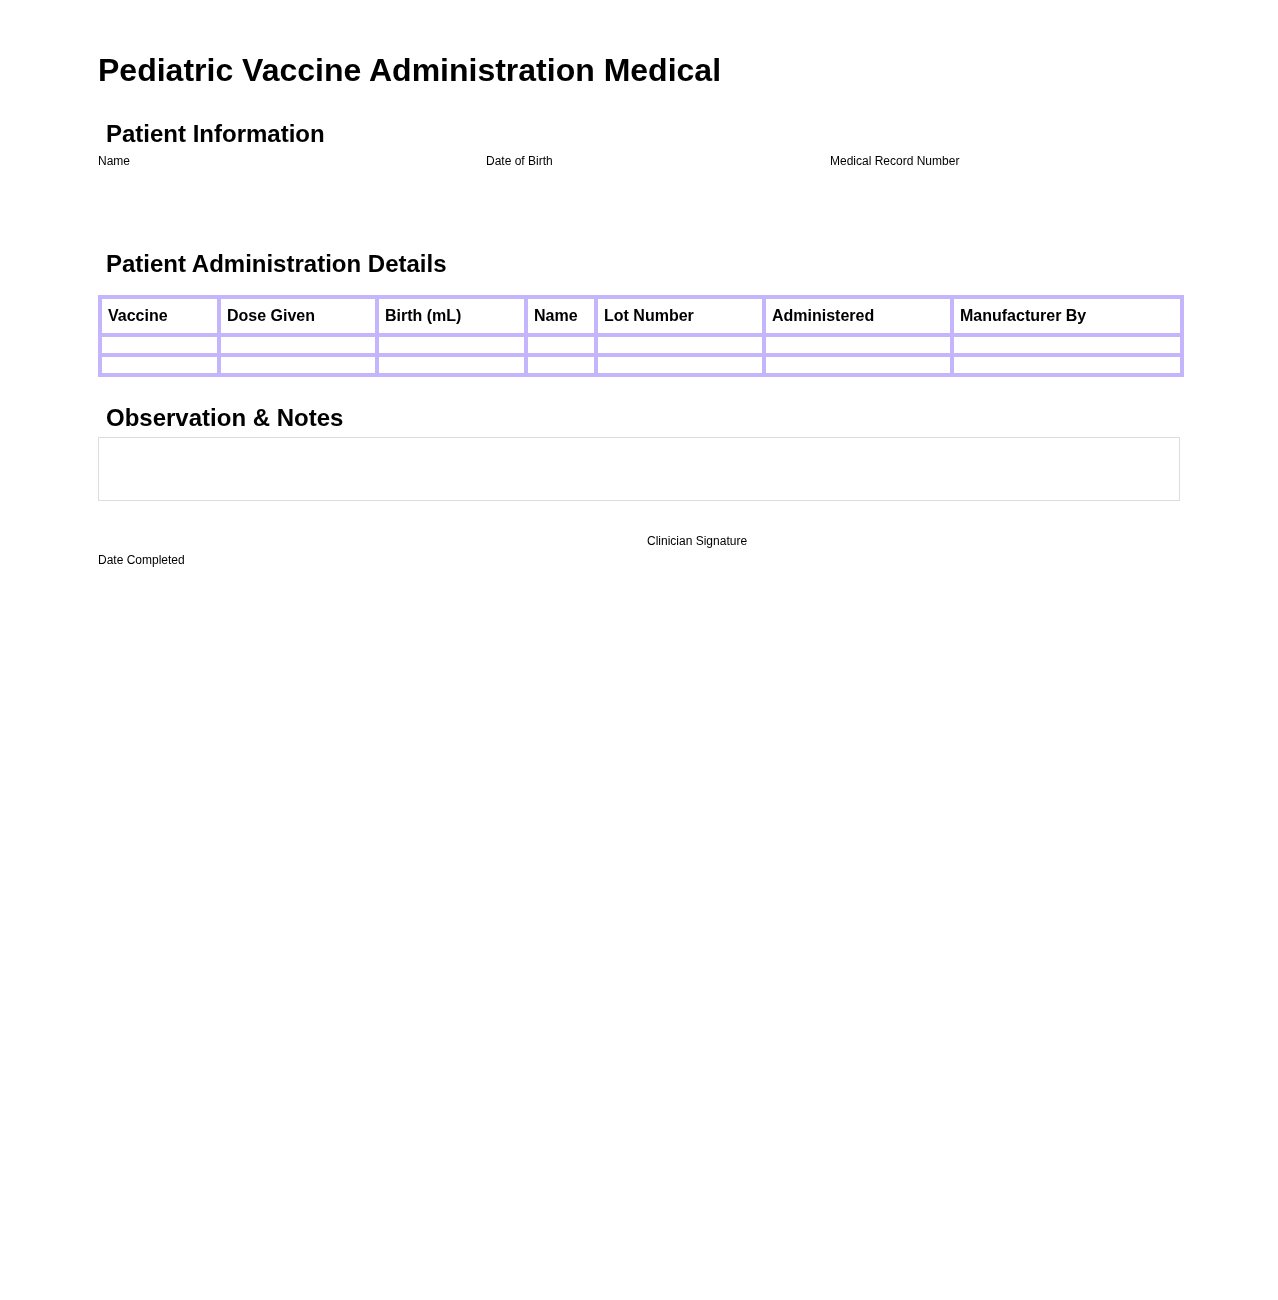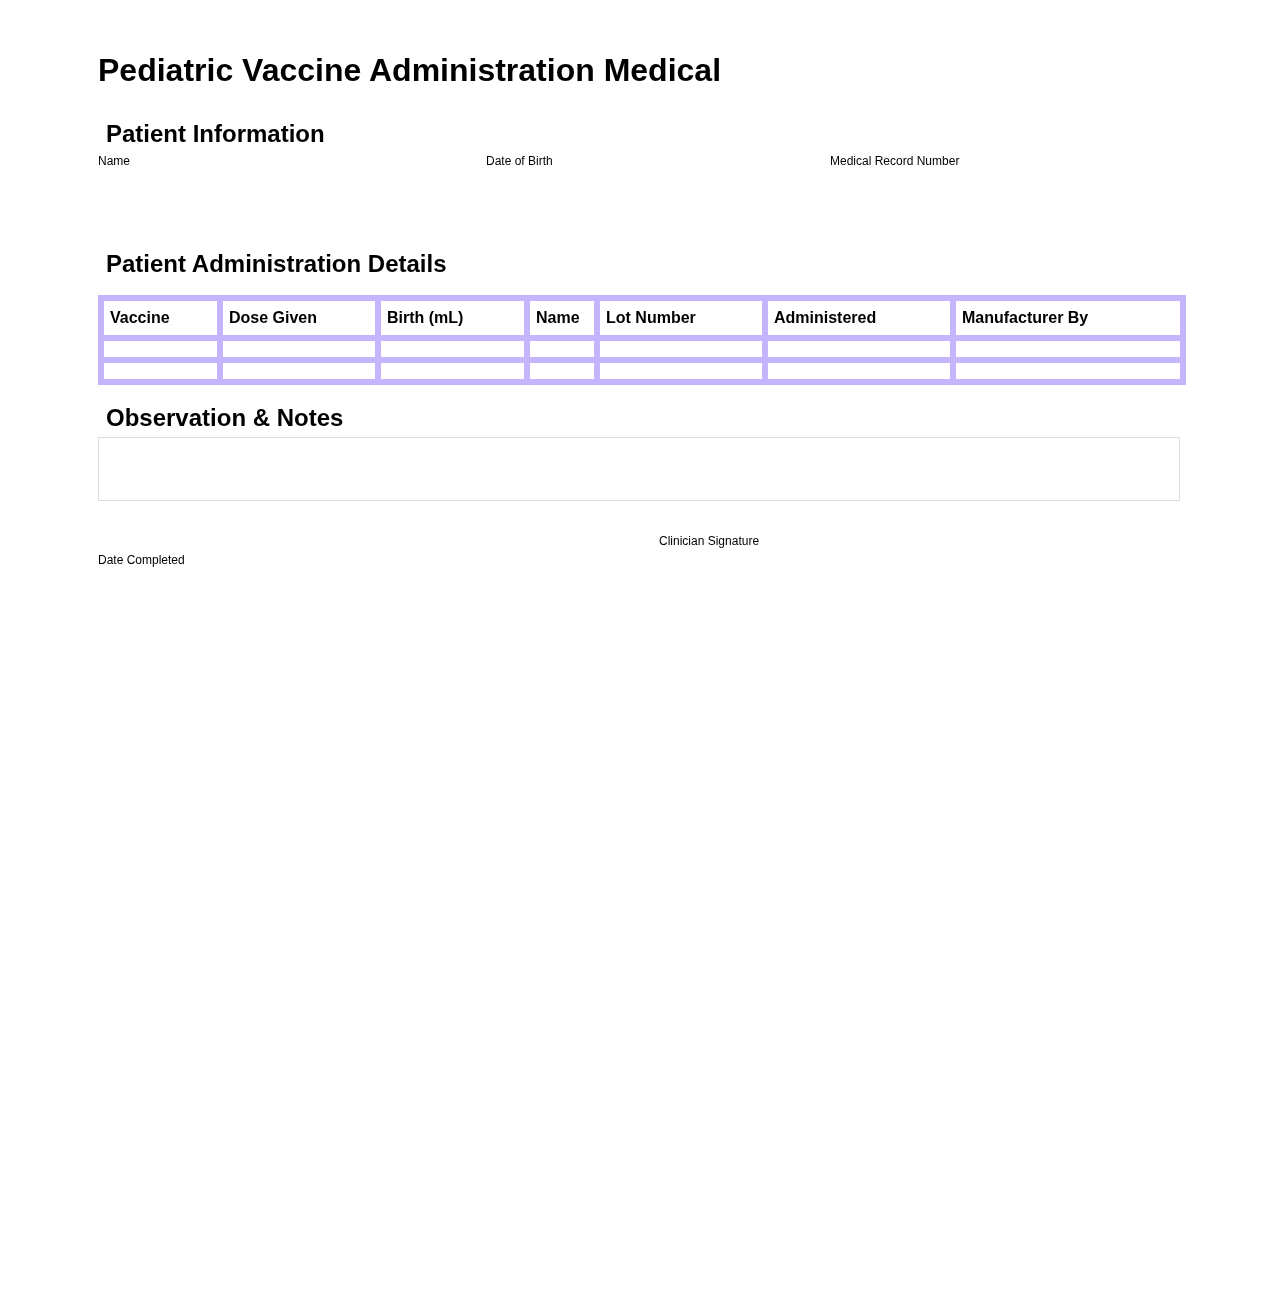--- a/index.html
+++ b/index.html
@@ -49,21 +49,21 @@
     .lbl-mrn { left: 732px; top: 152px; }
     table.vaccines {
       position: absolute;
       left: 0;
       top: 295px;
       width: 1082px;
       border-collapse: collapse;
       table-layout: fixed;
     }
     table.vaccines th, table.vaccines td {
-      border: 6px solid #c4b5fd;
+      border: 4px solid #c4b5fd;
       padding: 0 6px;
       text-align: left;
     }
     table.vaccines th {
       font-size: 16px;
       font-weight: bold;
       height: 34px;
       line-height: 18px;
     }
     table.vaccines td {
@@ -72,21 +72,21 @@
     }
     .notes-box {
       position: absolute;
       left: 0;
       top: 437px;
       width: 1080px;
       height: 62px;
       border: 1px solid #dddddd;
     }
     .lbl-date-completed { left: 0; top: 532px; margin-top: 19px; }
-    .lbl-signature { left: 561px; top: 532px; }
+    .lbl-signature { left: 549px; top: 532px; }
   </style>
 </head>
 <body>
 
 <div class="page">
   <h1>Pediatric Vaccine Administration Medical</h1>
 
   <h2 class="h-patient">Patient Information</h2>
   <div class="field-label lbl-name">Name</div>
   <div class="field-label lbl-dob">Date of Birth</div>

